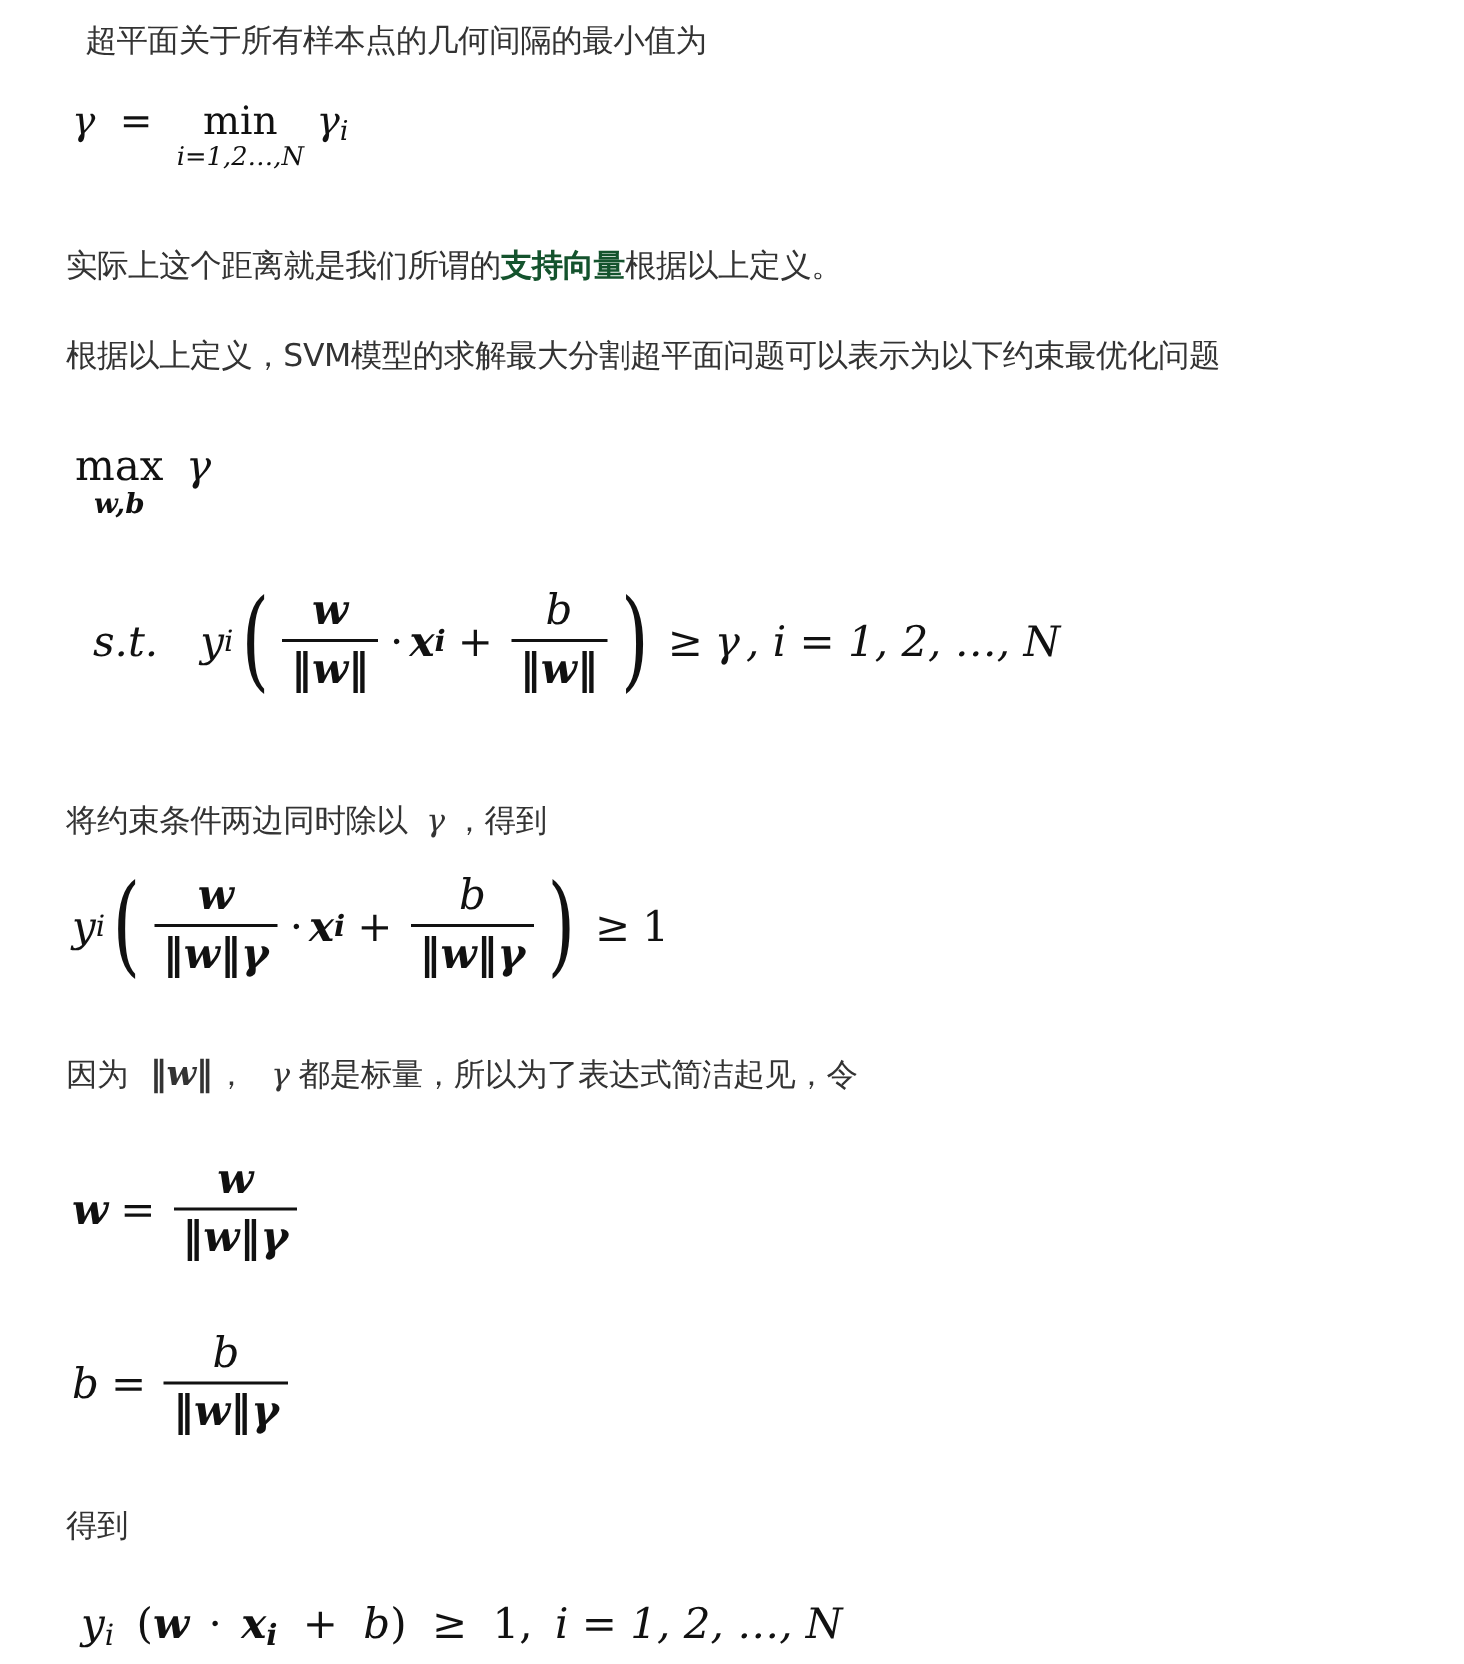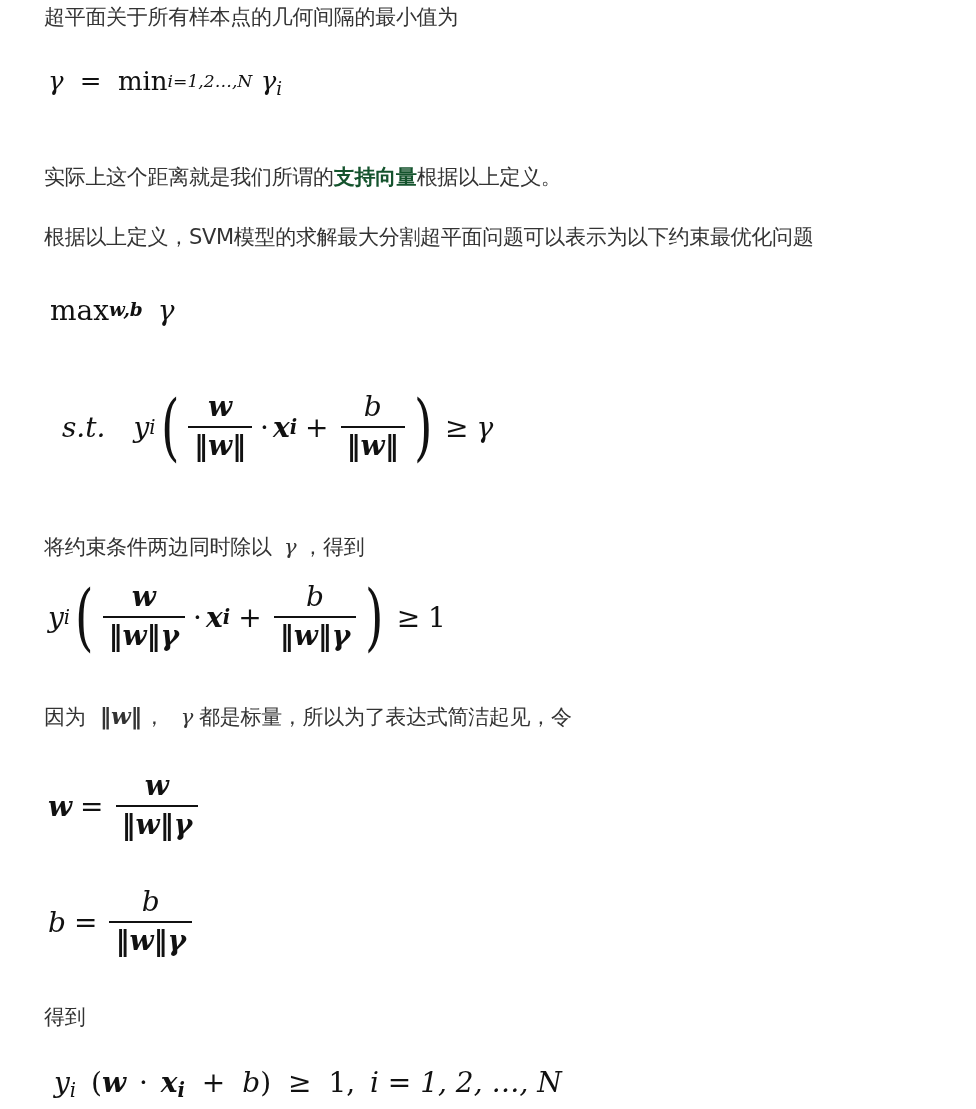--- a/index.html
+++ b/index.html
@@ -48,30 +48,30 @@
     vertical-align: middle;
     font-size: 2.6em;
     font-weight: 200;
     transform: scaleX(0.65);
     line-height: 1;
   }
   .sub { font-size: 0.7em; vertical-align: -0.25em; }
   .op { margin: 0 8px; }
   .underset {
     display: inline-flex;
-    flex-direction: row;
+    flex-direction: column;
     align-items: center;
     vertical-align: top;
   }
   .underset .lim { font-size: 0.66em; line-height: 1.1; }
 </style>
 </head>
 <body>
 
-<div class="text" style="top:2px;">超平面关于所有样本点的几何间隔的最小值为</div>
+<div class="text" style="top:12px;margin-left:13px;">超平面关于所有样本点的几何间隔的最小值为</div>
 
 <div class="math" style="left:48px; top:66px; font-size:26px;">
   <span class="mi">γ</span>
   <span class="op mrm">=</span>
   <span class="underset">
     <span class="mrm">min</span>
     <span class="lim mi">i=1,2…,N</span>
   </span>
   <span class="mi">γ</span><span class="sub mi">i</span>
 </div>
@@ -103,20 +103,21 @@
   <span class="mb">x</span>
     <span class="sub mb">i</span>
   <span class="op mrm">+</span>
   <span class="frac">
     <span class="num mi">b</span>
     <span class="den mb">‖w‖</span>
   </span>
   <span class="paren">)</span>
   <span class="op mrm">≥</span>
   <span class="mi">γ</span>
+  <span class="mi" style="margin-left:4px;">, i = 1, 2, …, N</span>
 </div>
 
 <div class="text" style="top:532px;">
   <span>将约束条件两边同时除以</span>
   <span style="font-family:'DejaVu Serif','Liberation Serif',serif; font-style:italic; margin:0 6px;">γ</span><span>，得到</span>
 </div>
 
 <div class="math" style="left:48px; top:572px; font-size:28px; height:90px; display:flex; align-items:center;">
   <span class="mi">y</span>
     <span class="sub mi">i</span>

